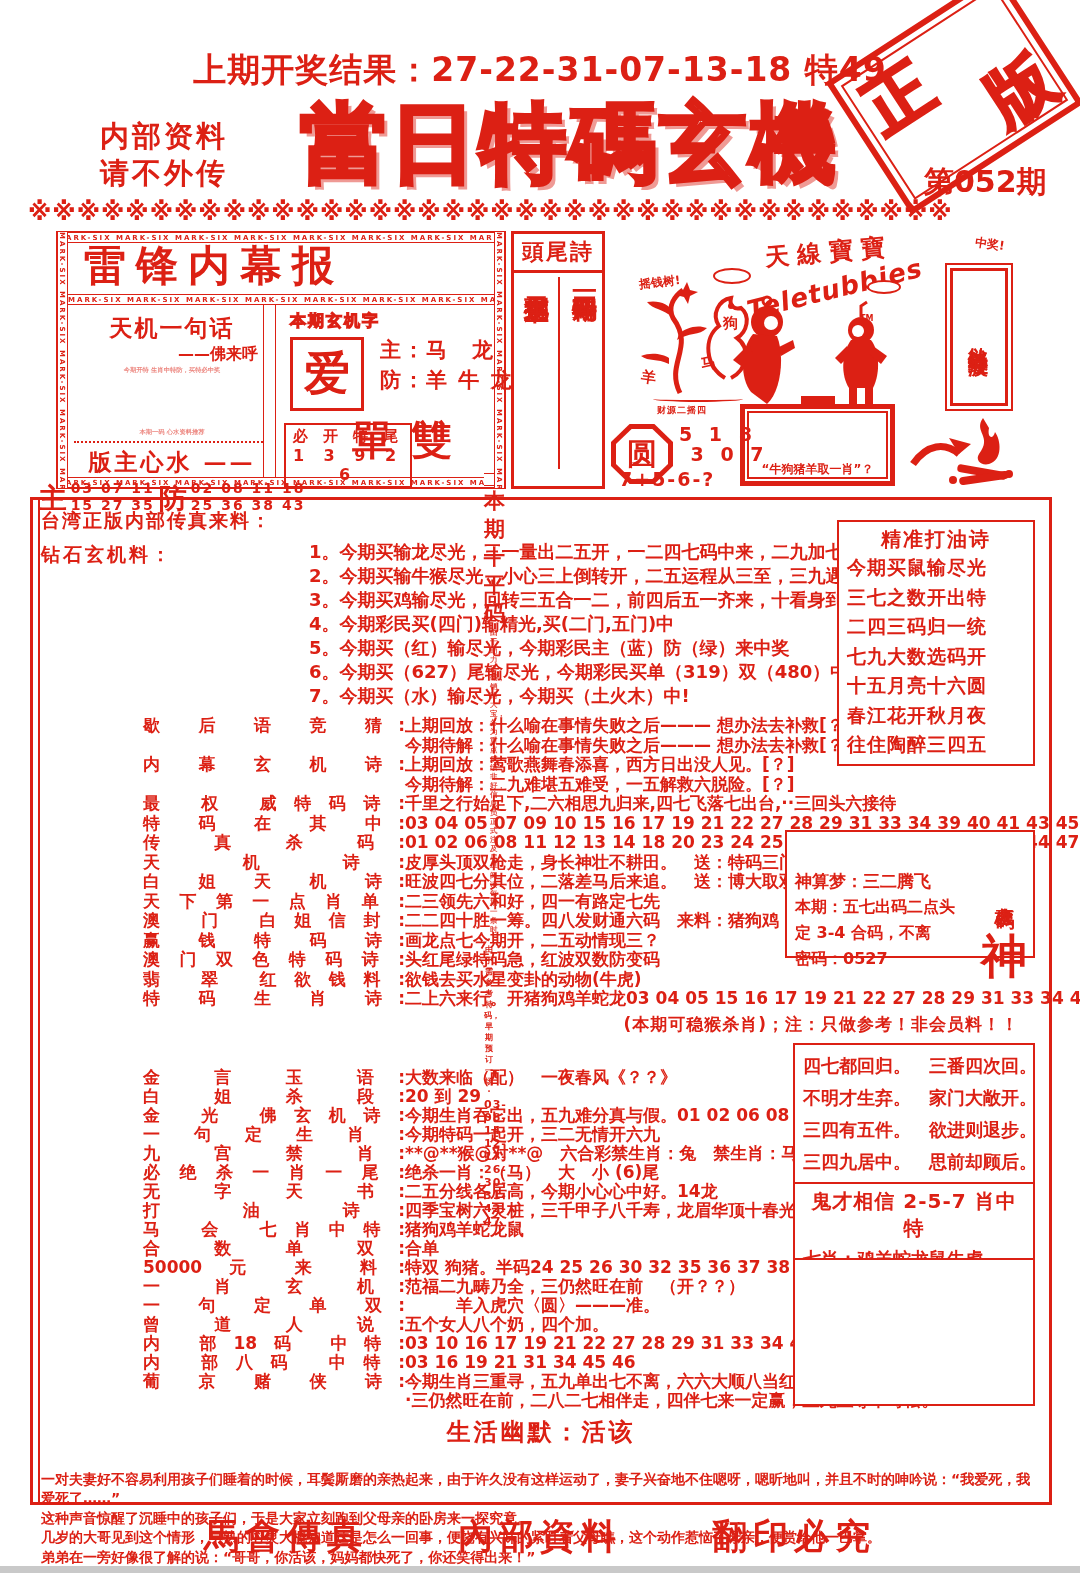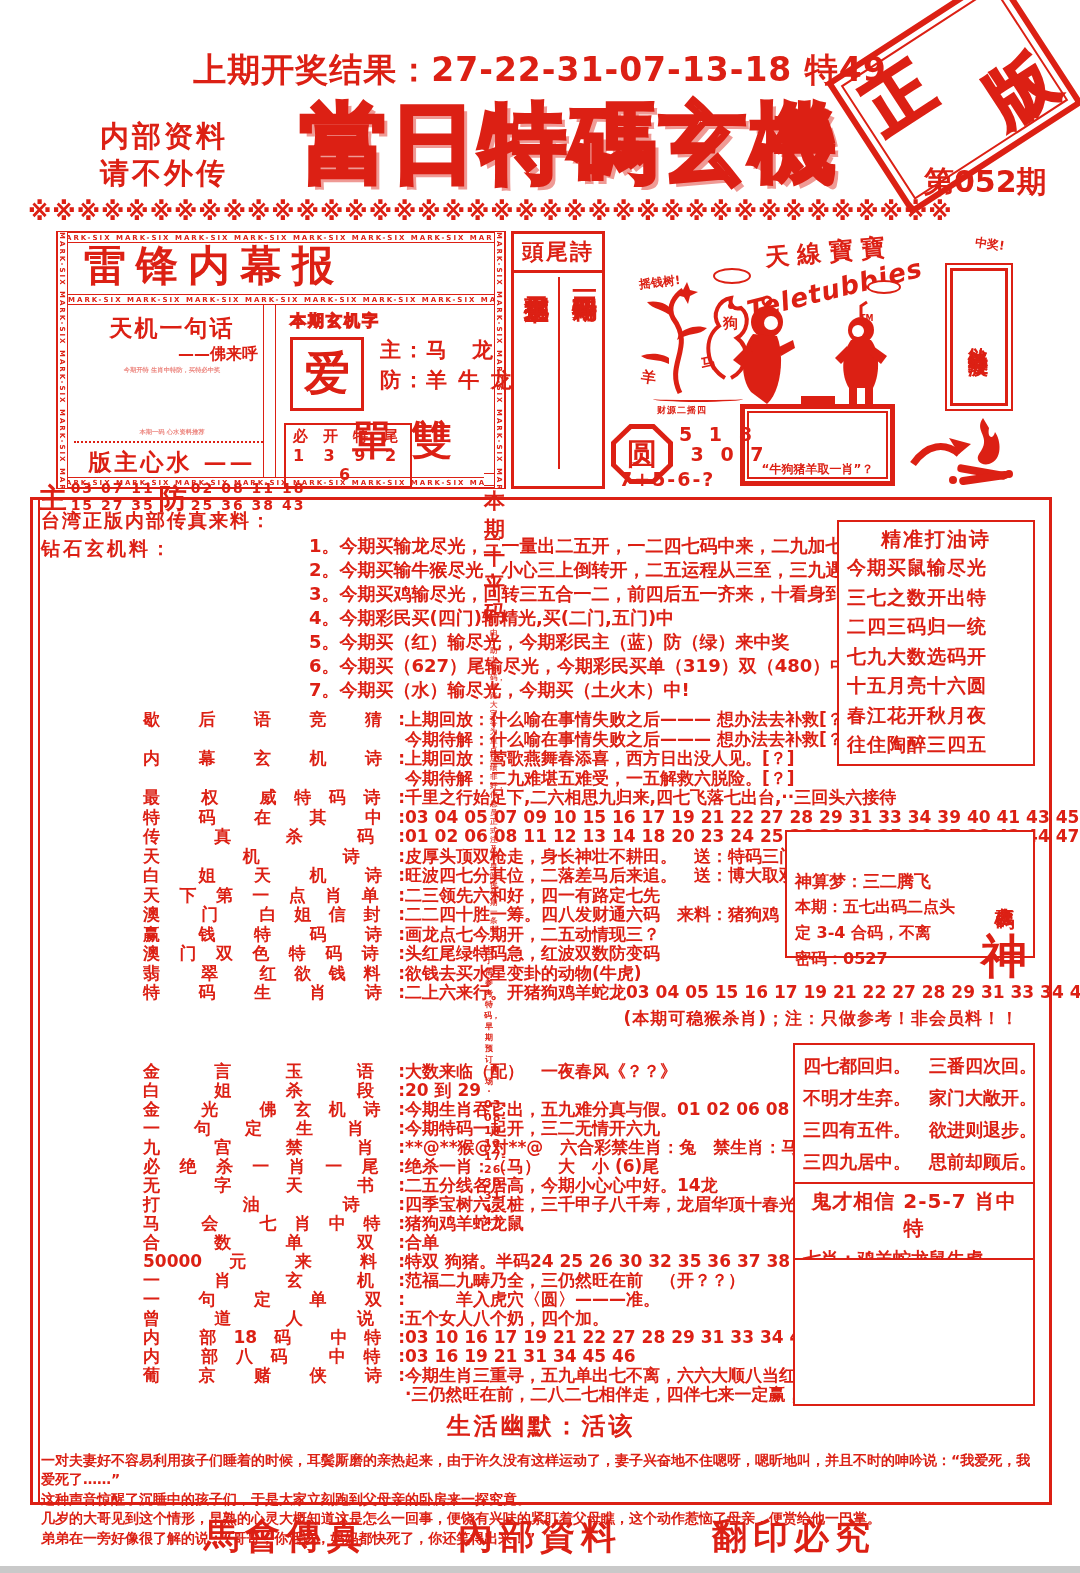--- a/index.html
+++ b/index.html
@@ -82,31 +82,31 @@
 .tv-text{position:absolute;left:0;right:0;bottom:3px;text-align:center;font-size:12px;}
 .banner{position:absolute;left:345px;top:40px;width:58px;height:138px;border:3px solid var(--red);outline:2px solid var(--red);outline-offset:3px;display:flex;align-items:center;justify-content:center;}
 .banner span{writing-mode:vertical-rl;text-orientation:upright;font-size:20px;font-weight:900;letter-spacing:2px;}
 .banner-top{position:absolute;left:370px;top:8px;font-size:12px;transform:rotate(8deg);}
 
 
 .main-box{position:absolute;left:30px;top:497px;width:1022px;height:1008px;border:3px solid var(--red);}
 .main-box:before{content:"";position:absolute;left:5px;top:0;bottom:0;width:2px;background:var(--red);}
 .mb-content{position:absolute;inset:0;padding:8px 0 0 0;}
 .intro1{font-size:19px;margin-left:8px;letter-spacing:2px;}
-.diamond{position:relative;margin-top:0;min-height:170px;}
+.diamond{position:relative;margin-top:6px;min-height:170px;}
 .dlabel{position:absolute;left:8px;top:2px;font-size:19px;letter-spacing:3px;}
 .ditem{font-size:18px;line-height:24px;margin-left:276px;white-space:nowrap;}
 .rows{margin-top:6px;}
 .row{white-space:nowrap;line-height:19.5px;font-size:17px;}
 .rows2 .row{line-height:19px;}
 .rlabel{display:inline-block;width:262px;margin-left:110px;text-align:justify;text-align-last:justify;vertical-align:top;}
 .rtext{white-space:pre;}
 .note1{font-size:17px;text-align:right;margin:4px 30px 0 0;letter-spacing:1px;}
 .spacer{height:26px;}
-.humor-h{font-size:24px;font-weight:900;text-align:center;margin:6px 0 9px 0;letter-spacing:3px;}
+.humor-h{font-size:24px;font-weight:900;text-align:center;margin:6px 0 22px 0;letter-spacing:3px;}
 .joke{padding:0 10px 0 8px;}
 .joke-line{font-size:14px;line-height:19.5px;font-weight:bold;}
 
 
 .rbox{position:absolute;background:#fff;border:2px solid var(--red);z-index:3;}
 .jingzhun{right:14px;top:20px;width:198px;padding:4px 8px;}
 .jz-title{font-size:20px;font-weight:900;text-align:center;letter-spacing:2px;}
 .jz-line{font-size:19px;line-height:29.5px;letter-spacing:1px;}
 .shensuan{right:14px;top:330px;width:250px;height:128px;padding:4px 8px;}
 .ss-l{font-size:16px;line-height:26px;white-space:pre;}

